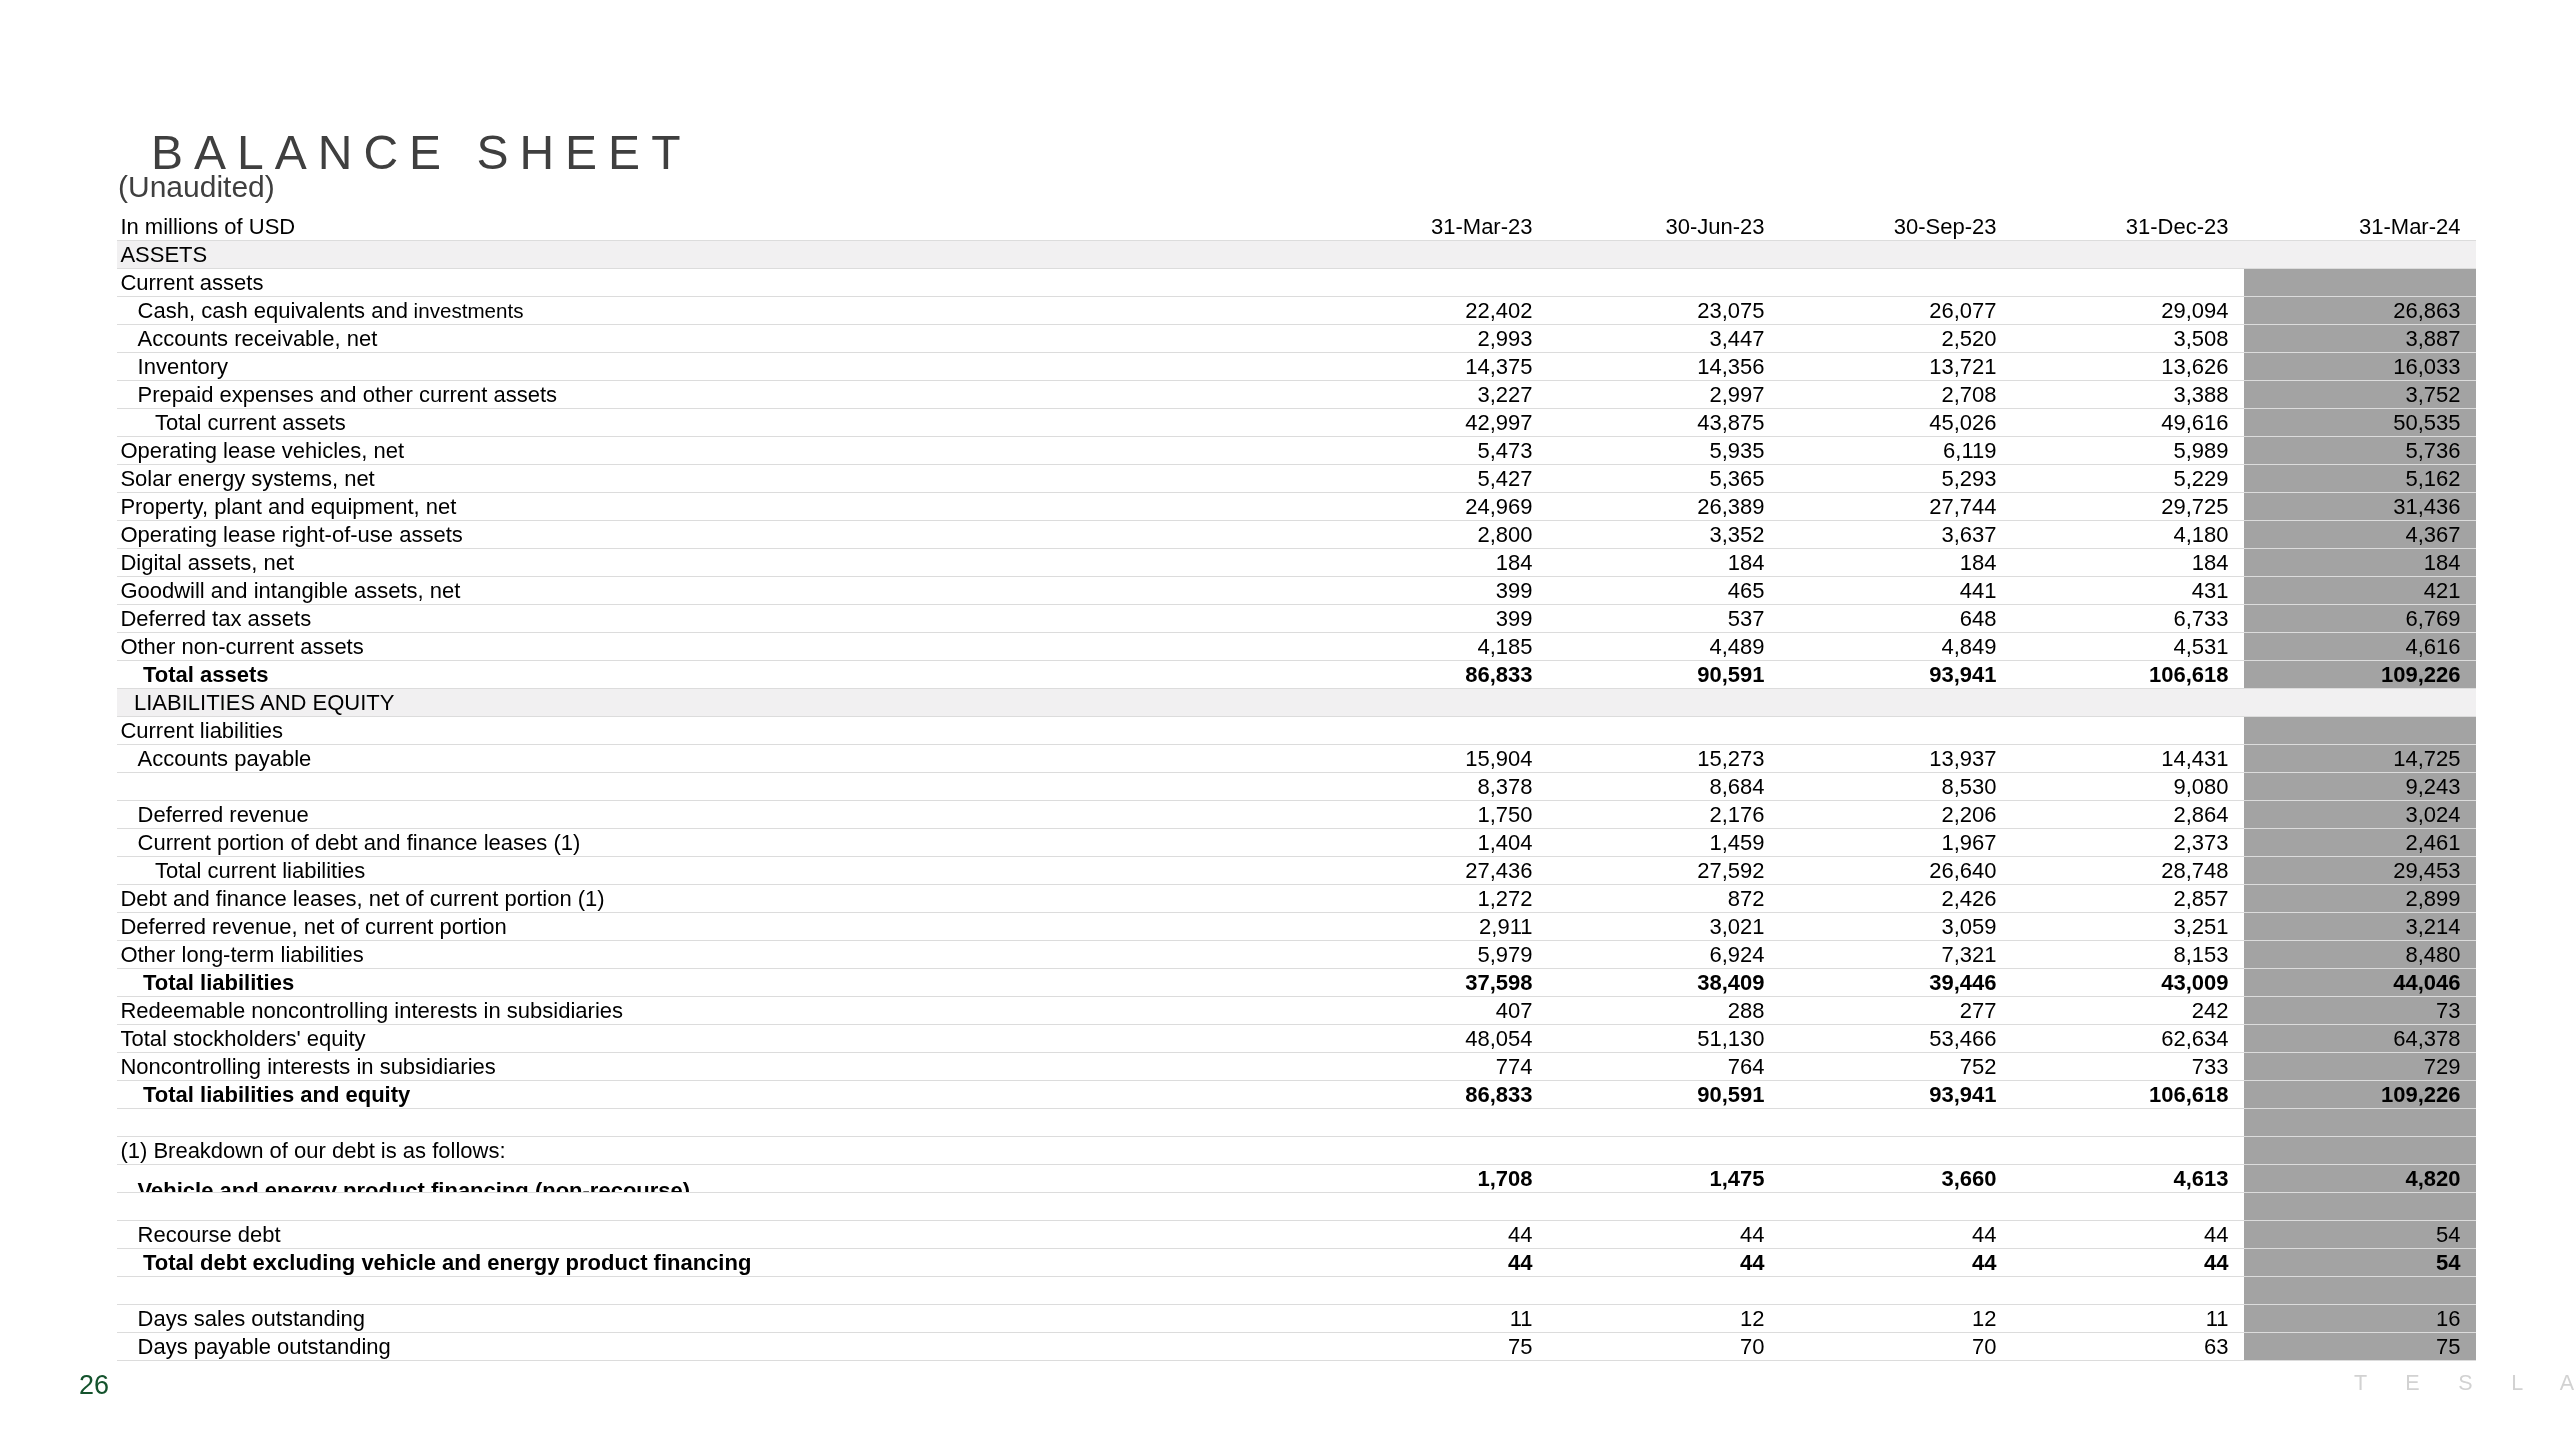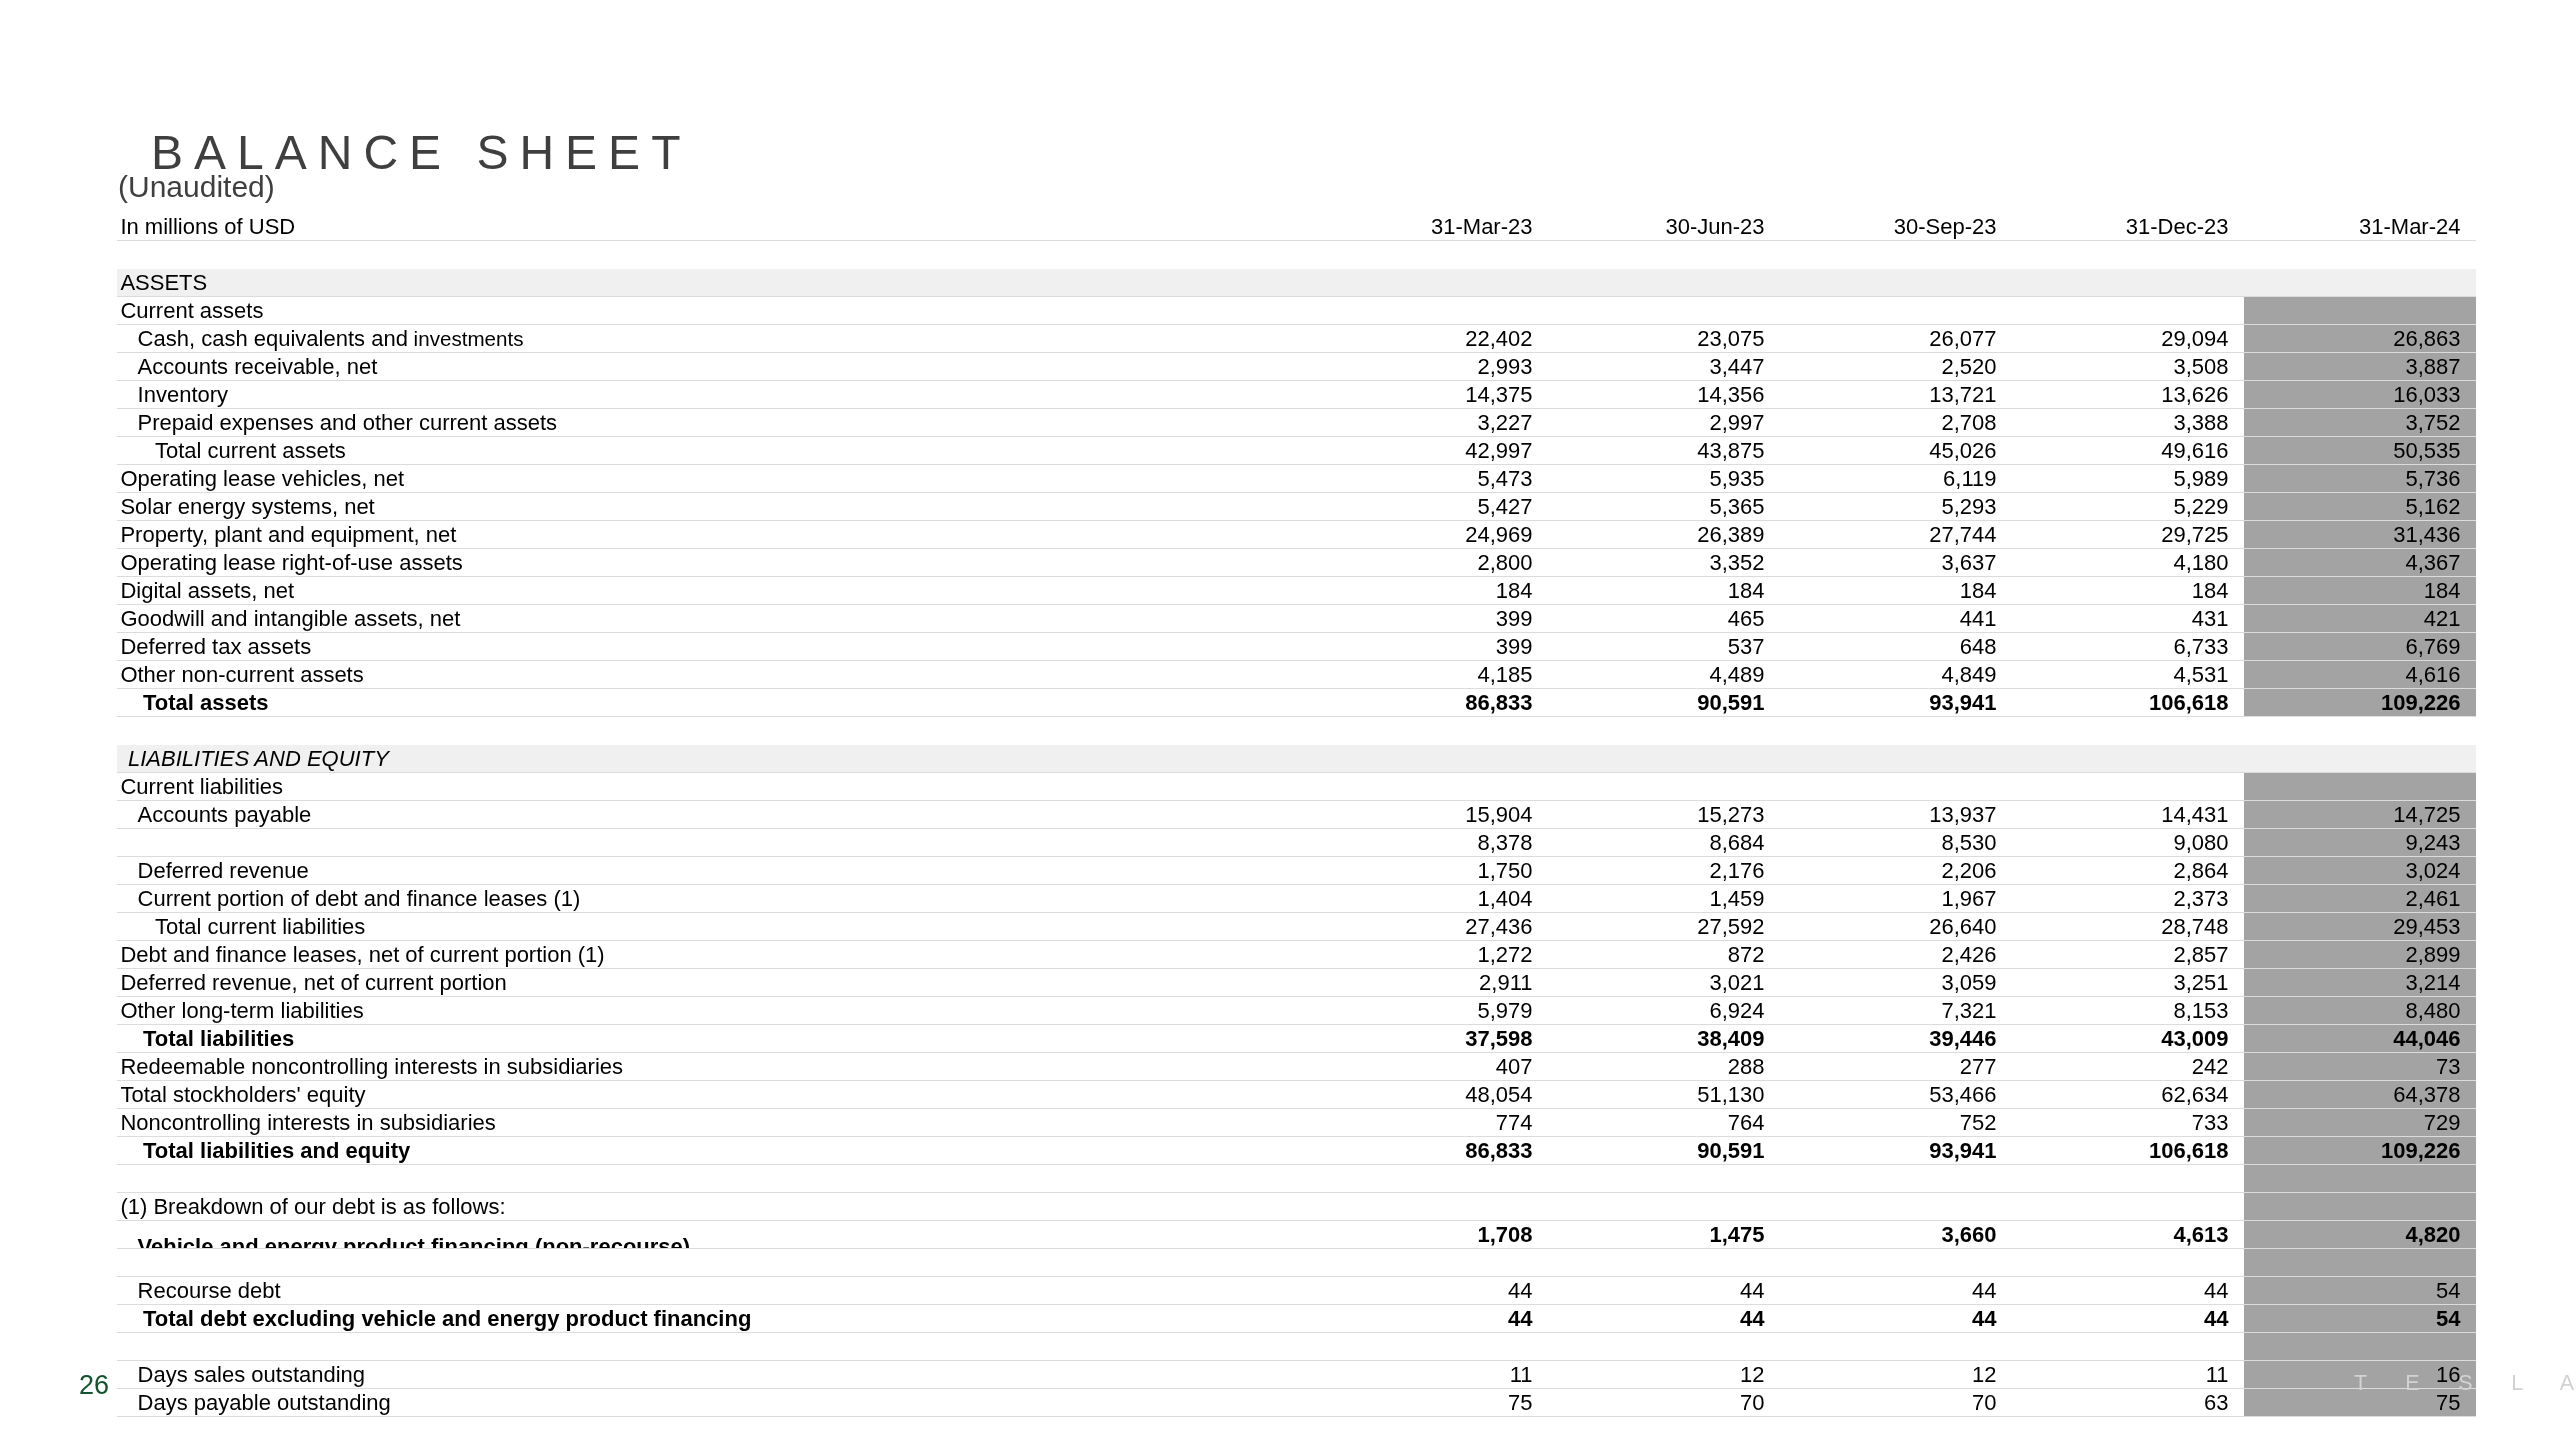--- a/index.html
+++ b/index.html
@@ -24,21 +24,21 @@
     display:flex;height:28px;box-sizing:border-box;
     border-bottom:0.9px solid #dcdcdc;
     font-size:22px;line-height:27.5px;white-space:nowrap;
   }
   .row .label{flex:1 1 auto;box-sizing:border-box;overflow:hidden;}
   .row .num{
     flex:0 0 232px;width:232px;text-align:right;
     padding-right:15.5px;box-sizing:border-box;
   }
   .row .num.pink{background:#a3a3a3;}
-  .row.band{background:#f1f0f1;margin-top:28px;}
+  .row.band{background:#f1f0f1;}
   .row.bold{font-weight:700;}
   .alt-word{font-size:20.6px;font-weight:400;}
   .page-number{
     position:absolute;left:79px;top:1370px;
     font-size:27px;color:#14532d;
   }
   .brand{
     position:absolute;left:2354px;top:1371px;
     font-size:21.5px;letter-spacing:16.3px;color:#d2d2d2;white-space:nowrap;
   }
@@ -180,21 +180,21 @@
       </div>
       <div class="row bold">
         <div class="label" style="padding-left: 26px;"><span>Total assets</span></div>
         <div class="num">86,833</div>
         <div class="num">90,591</div>
         <div class="num">93,941</div>
         <div class="num">106,618</div>
         <div class="num pink">109,226</div>
       </div>
       <div class="row band">
-        <div class="label" style="padding-left: 11px; font-style: italic;"><span>LIABILITIES AND EQUITY</span></div>
+        <div class="label" style="padding-left: 17px;"><span>LIABILITIES AND EQUITY</span></div>
         <div class="num"></div>
         <div class="num"></div>
         <div class="num"></div>
         <div class="num"></div>
         <div class="num"></div>
       </div>
       <div class="row">
         <div class="label" style="padding-left: 3.4px;"><span>Current liabilities</span></div>
         <div class="num"></div>
         <div class="num"></div>

